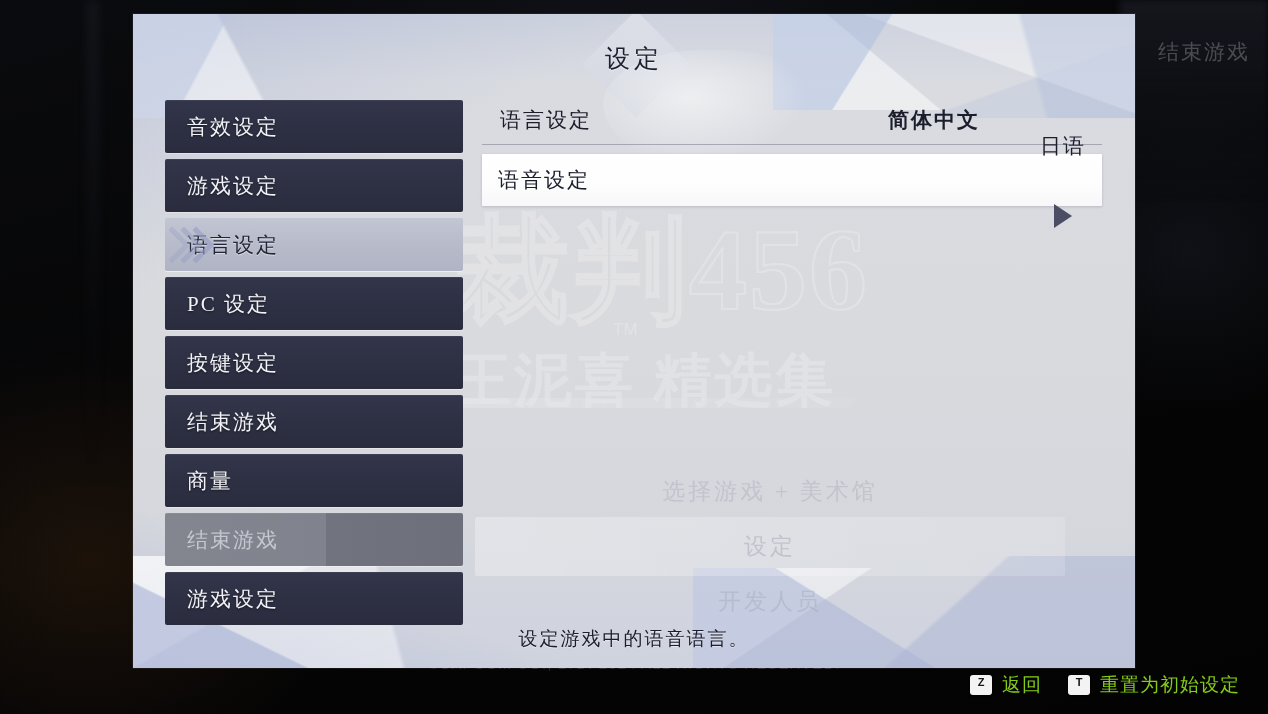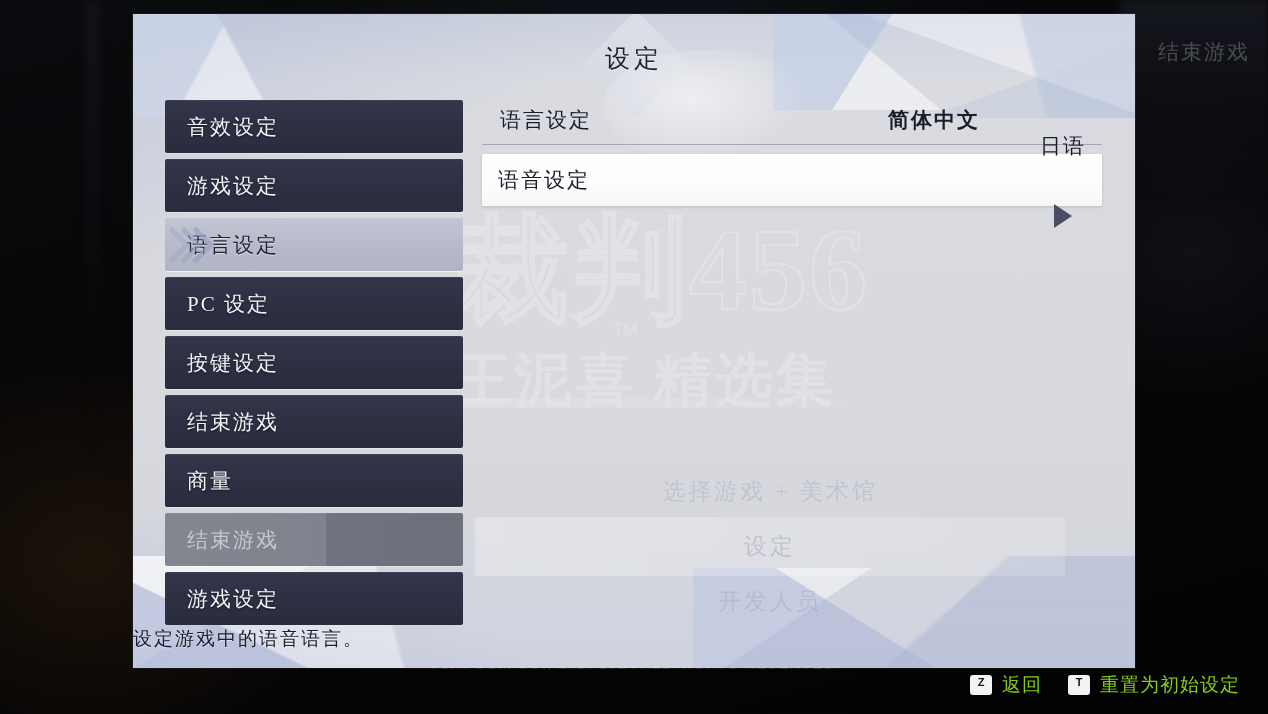--- a/index.html
+++ b/index.html
@@ -305,21 +305,21 @@
     width: 0; height: 0;
     border-left: 18px solid #4a4d63;
     border-top: 12px solid transparent;
     border-bottom: 12px solid transparent;
   }
 
   
   .dlg-desc {
     position: absolute;
     left: 0; right: 0; bottom: 16px;
-    text-align: left;
+    text-align: center;
     font-size: 19px;
     letter-spacing: 2px;
     color: #1c1e2c;
     text-shadow: 0 1px 1px rgba(255,255,255,0.55);
   }
 
   
   #hints {
     position: absolute;
     right: 28px; bottom: 16px;

